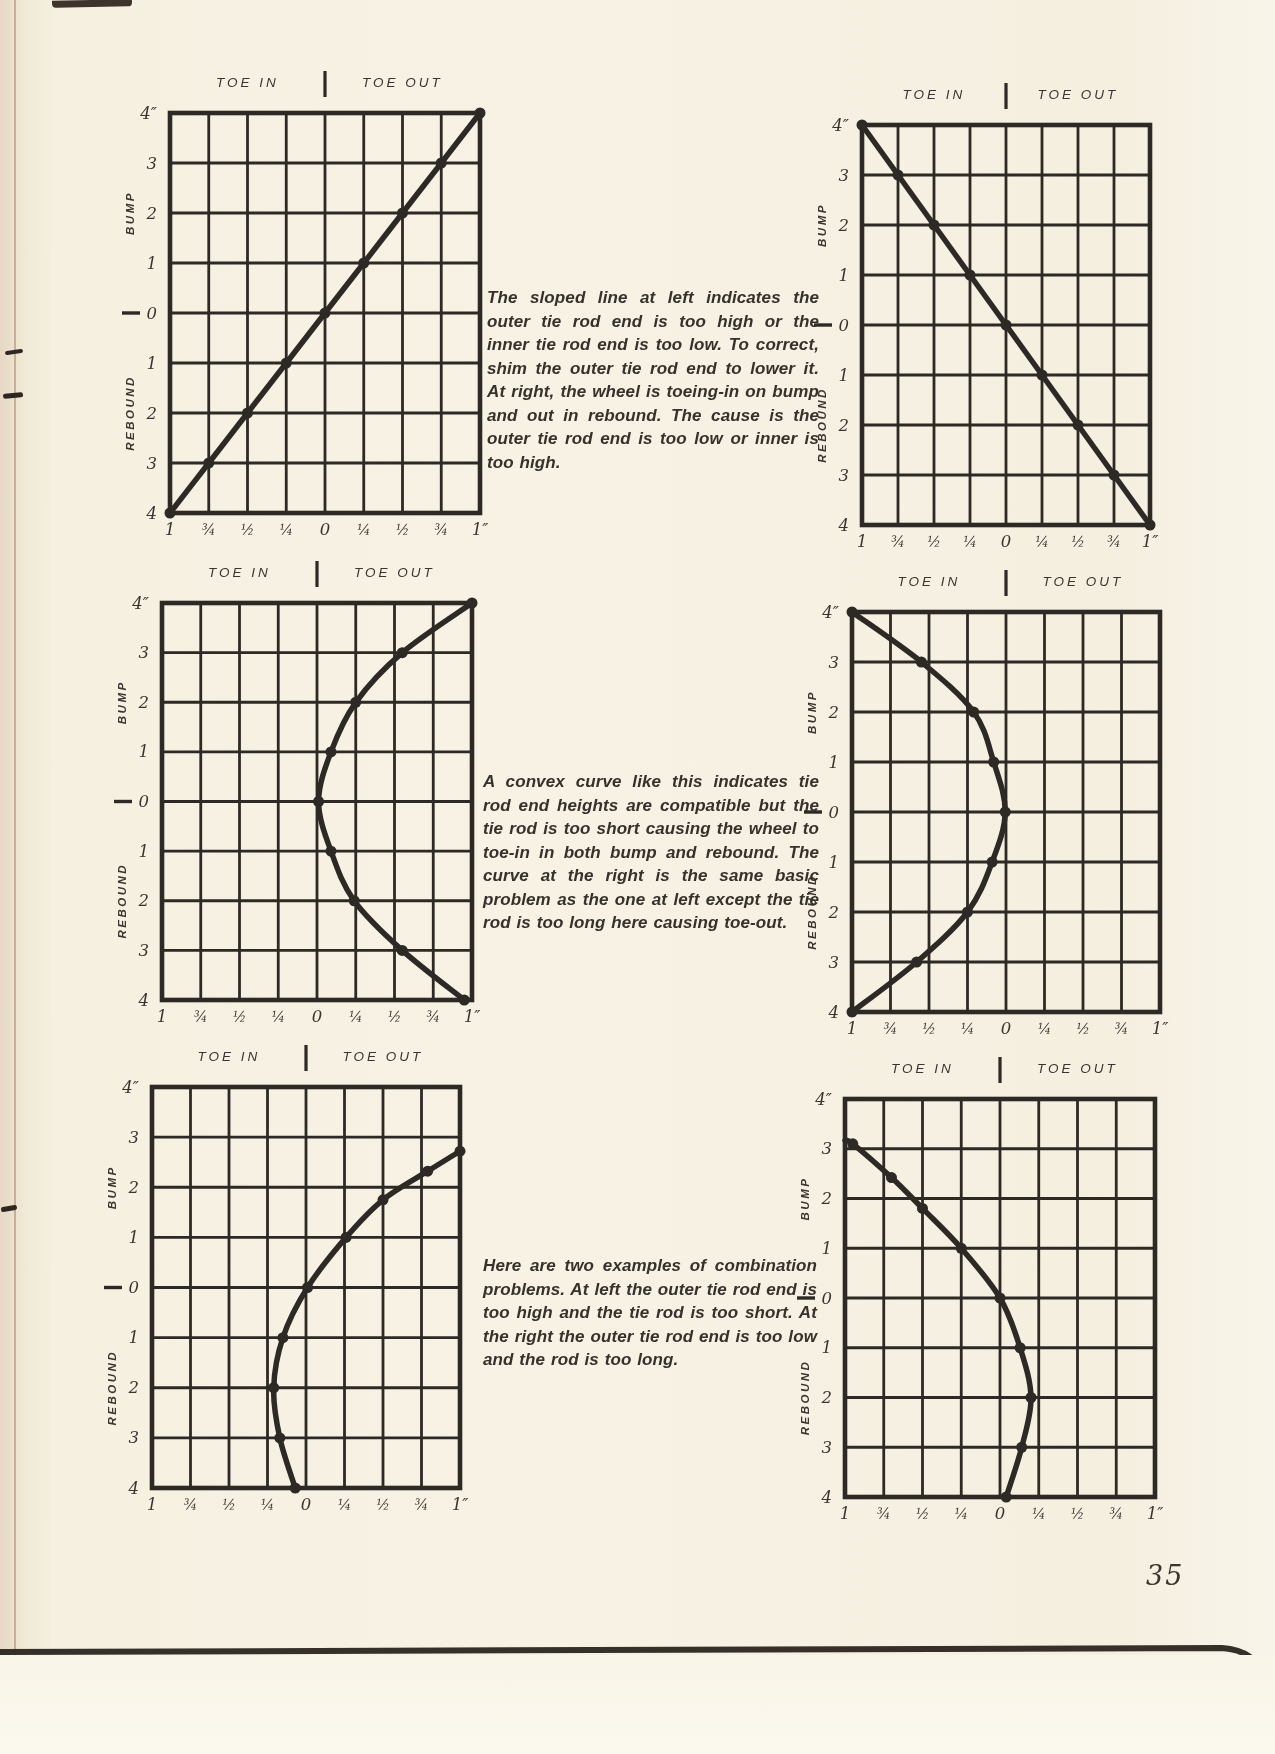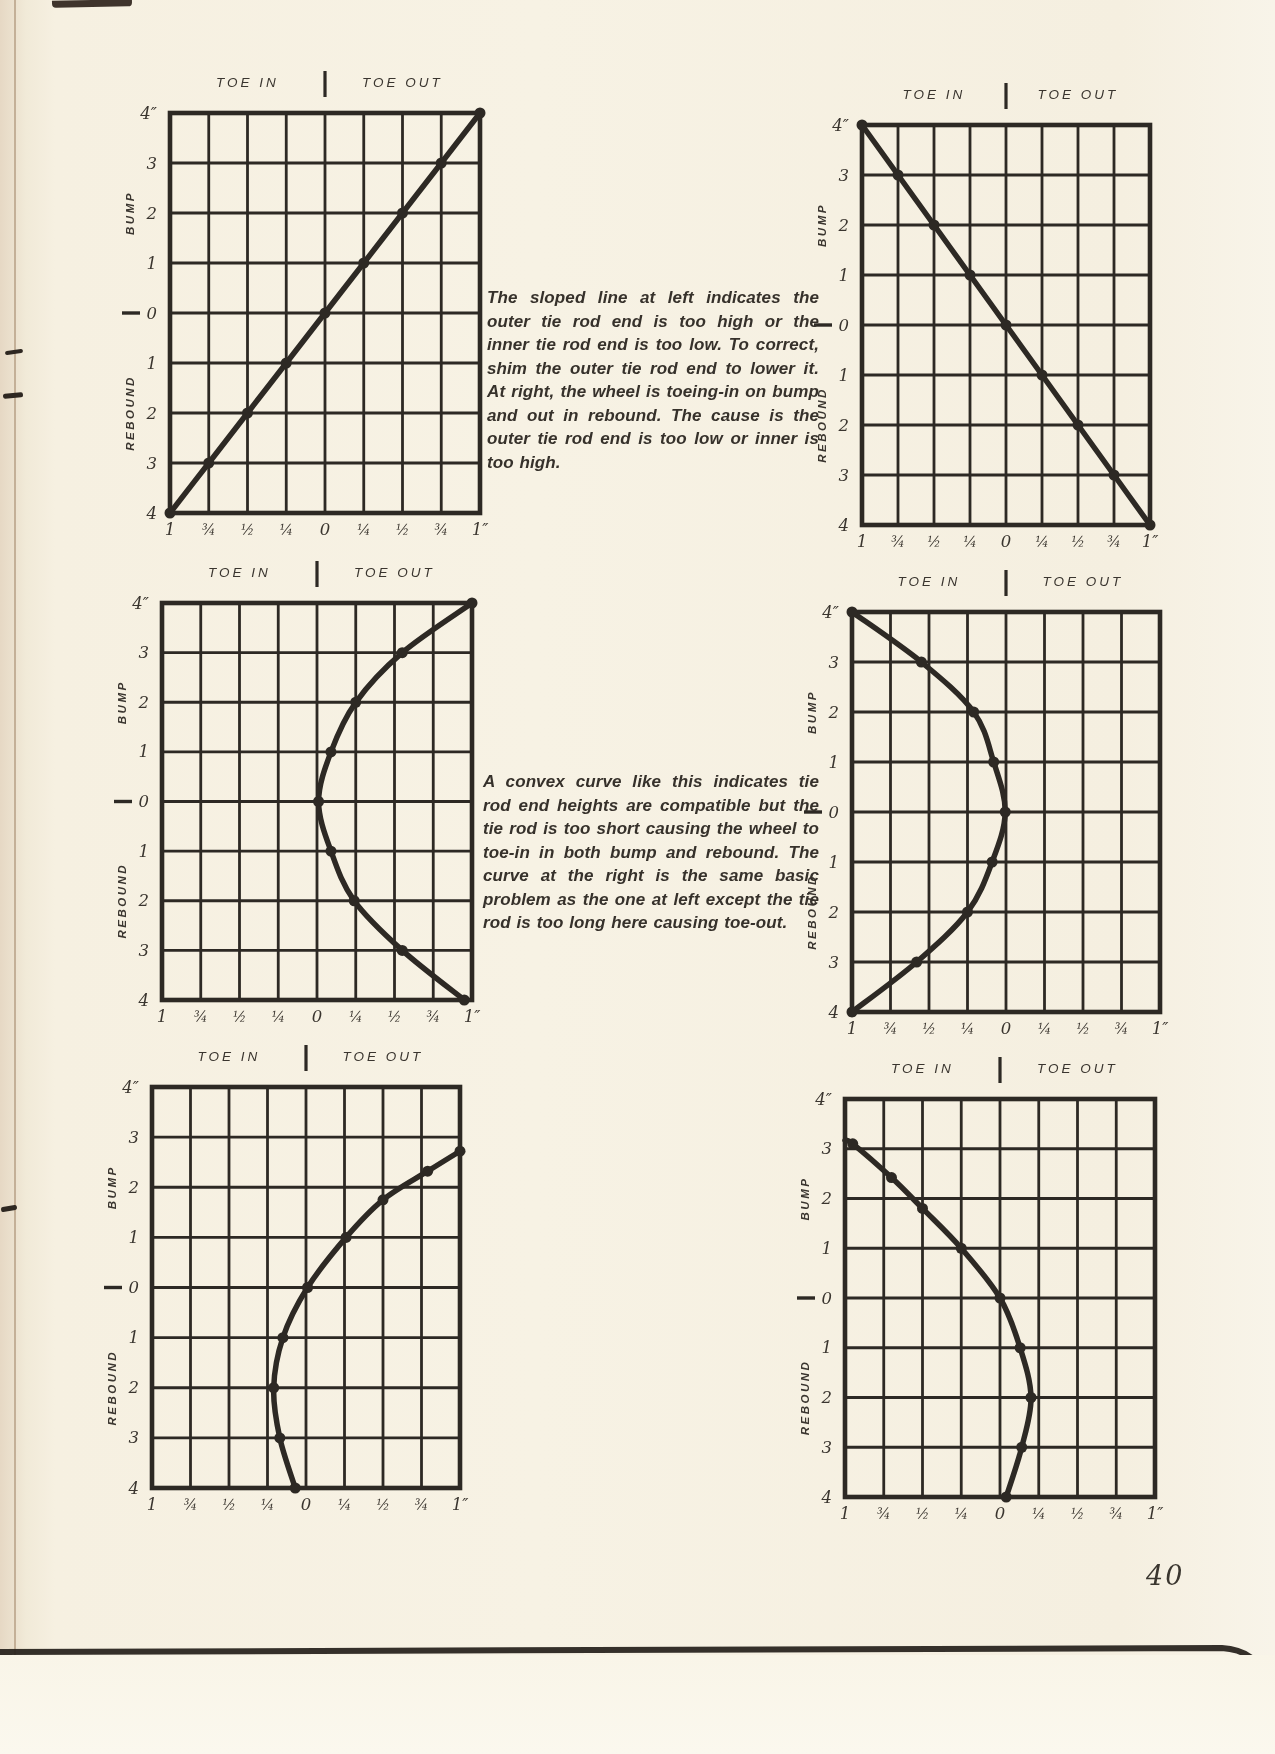--- a/index.html
+++ b/index.html
@@ -344,20 +344,21 @@
         <circle cx="174.25" cy="195.25" r="5.5" fill="#2d2924"></circle>
         <circle cx="213" cy="245" r="5.5" fill="#2d2924"></circle>
         <circle cx="233.14999999999998" cy="294.75" r="5.5" fill="#2d2924"></circle>
         <circle cx="244" cy="344.5" r="5.5" fill="#2d2924"></circle>
         <circle cx="234.70000000000002" cy="394.25" r="5.5" fill="#2d2924"></circle>
         <circle cx="219.20000000000002" cy="444" r="5.5" fill="#2d2924"></circle>
       </svg></div>
 
   <p class="para p1">The sloped line at left indicates the outer tie rod end is too high or the inner tie rod end is too low. To correct, shim the outer tie rod end to lower it. At right, the wheel is toeing-in on bump and out in rebound. The cause is the outer tie rod end is too low or inner is too high.</p>
   <p class="para p2">A convex curve like this indicates tie rod end heights are compatible but the tie rod is too short causing the wheel to toe-in in both bump and rebound. The curve at the right is the same basic problem as the one at left except the tie rod is too long here causing toe-out.</p>
-
-  <div class="pagenum">40</div>
+  <p class="para p3">Here are two examples of combination problems. At left the outer tie rod end is too high and the tie rod is too short. At the right the outer tie rod end is too low and the rod is too long.</p>
+
+  <div class="pagenum">35</div>
 
   <svg class="bottomline" viewBox="0 0 1275 124">
     <path d="M0 22 L1222 18 Q1256 20 1266 50" fill="none" stroke="#241f1a" stroke-width="6" opacity="0.92"></path>
   </svg>
   <div class="belowline"></div>
 </div>
 
 </body></html>

